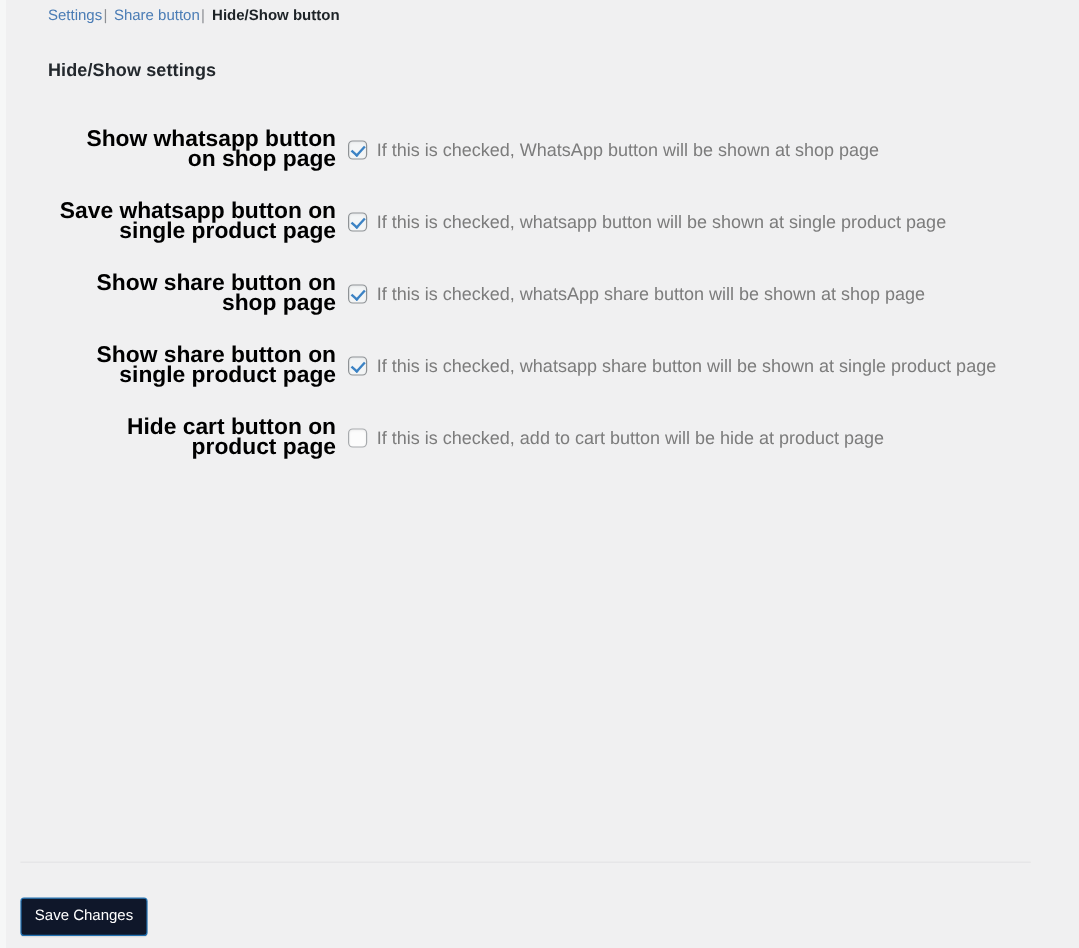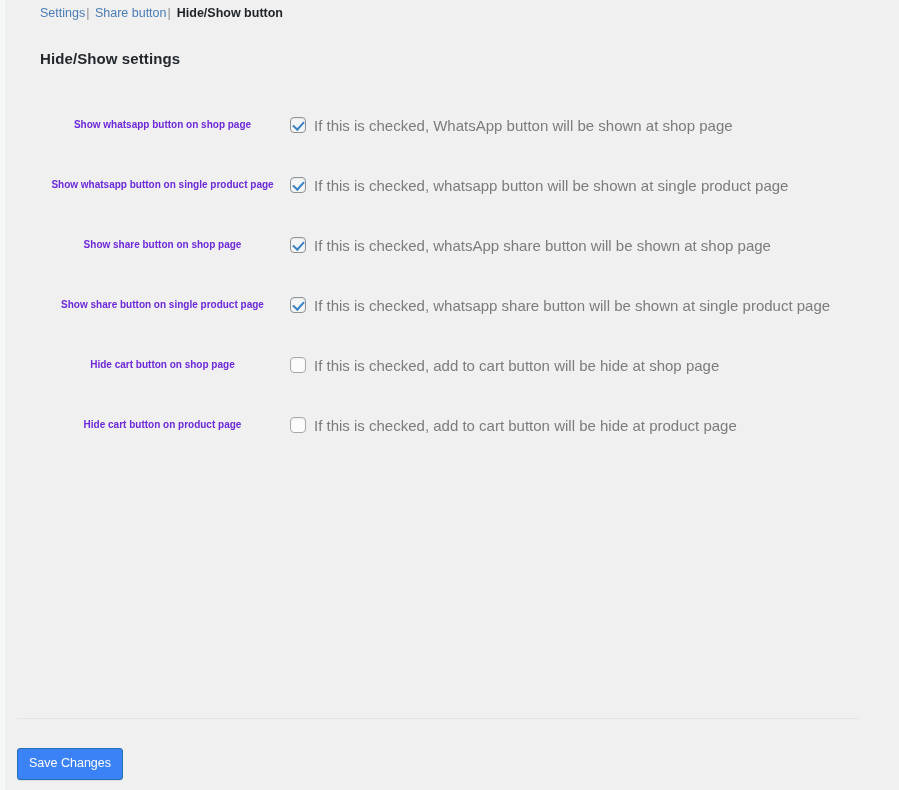--- a/index.html
+++ b/index.html
@@ -74,25 +74,25 @@
     margin-top: 28px;
     border-collapse: collapse;
     width: 860px;
     table-layout: fixed;
   }
   .form-table tr {
     height: 60px;
   }
   .form-table th {
     width: 250px;
-    text-align: center;
+    text-align: right;
     vertical-align: middle;
-    font-size: 10px;
+    font-size: 19px;
     font-weight: 700;
-    color: #6d28d9;
+    color: #000000;
     line-height: 16.5px;
     padding: 0 10px 0 5px;
     box-sizing: border-box;
   }
   .form-table td {
     vertical-align: middle;
     padding: 0;
   }
   .field {
     display: flex;
@@ -143,21 +143,21 @@
     width: 842px;
     height: 1px;
     background: #e4e4e5;
   }
   .submit-wrap {
     position: absolute;
     left: 17px;
     top: 748px;
   }
   .button-primary {
-    background: #3b82f6;
+    background: #0f172a;
     border: 1px solid #2271b1;
     border-radius: 3px;
     color: #fff;
     font-family: "Liberation Sans", sans-serif;
     font-size: 12.5px;
     line-height: 1;
     padding: 8px 11px 9px;
     cursor: pointer;
     box-shadow: 0 1px 0 rgba(0,0,0,0.08);
   }
@@ -182,21 +182,21 @@
         <tr>
           <th>Show whatsapp button on shop page</th>
           <td>
             <div class="field">
               <span class="cb checked"></span>
               <span class="desc">If this is checked, WhatsApp button will be shown at shop page</span>
             </div>
           </td>
         </tr>
         <tr>
-          <th>Show whatsapp button on single product page</th>
+          <th>Save whatsapp button on single product page</th>
           <td>
             <div class="field">
               <span class="cb checked"></span>
               <span class="desc">If this is checked, whatsapp button will be shown at single product page</span>
             </div>
           </td>
         </tr>
         <tr>
           <th>Show share button on shop page</th>
           <td>
@@ -205,29 +205,20 @@
               <span class="desc">If this is checked, whatsApp share button will be shown at shop page</span>
             </div>
           </td>
         </tr>
         <tr>
           <th>Show share button on single product page</th>
           <td>
             <div class="field">
               <span class="cb checked"></span>
               <span class="desc">If this is checked, whatsapp share button will be shown at single product page</span>
-            </div>
-          </td>
-        </tr>
-        <tr>
-          <th>Hide cart button on shop page</th>
-          <td>
-            <div class="field">
-              <span class="cb"></span>
-              <span class="desc">If this is checked, add to cart button will be hide at shop page</span>
             </div>
           </td>
         </tr>
         <tr>
           <th>Hide cart button on product page</th>
           <td>
             <div class="field">
               <span class="cb"></span>
               <span class="desc">If this is checked, add to cart button will be hide at product page</span>
             </div>

